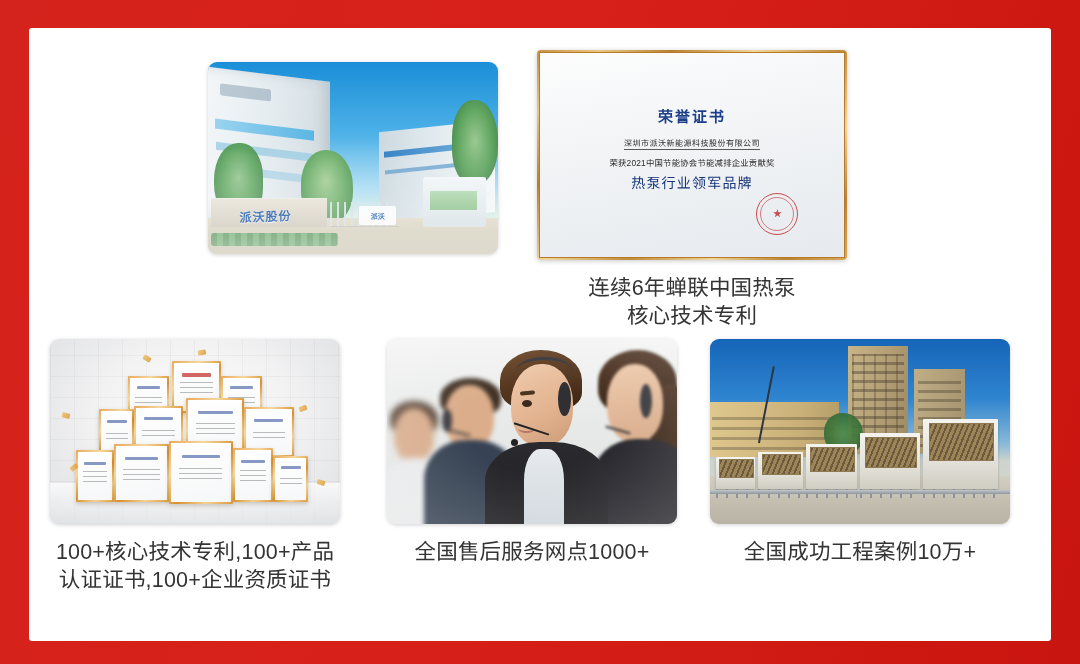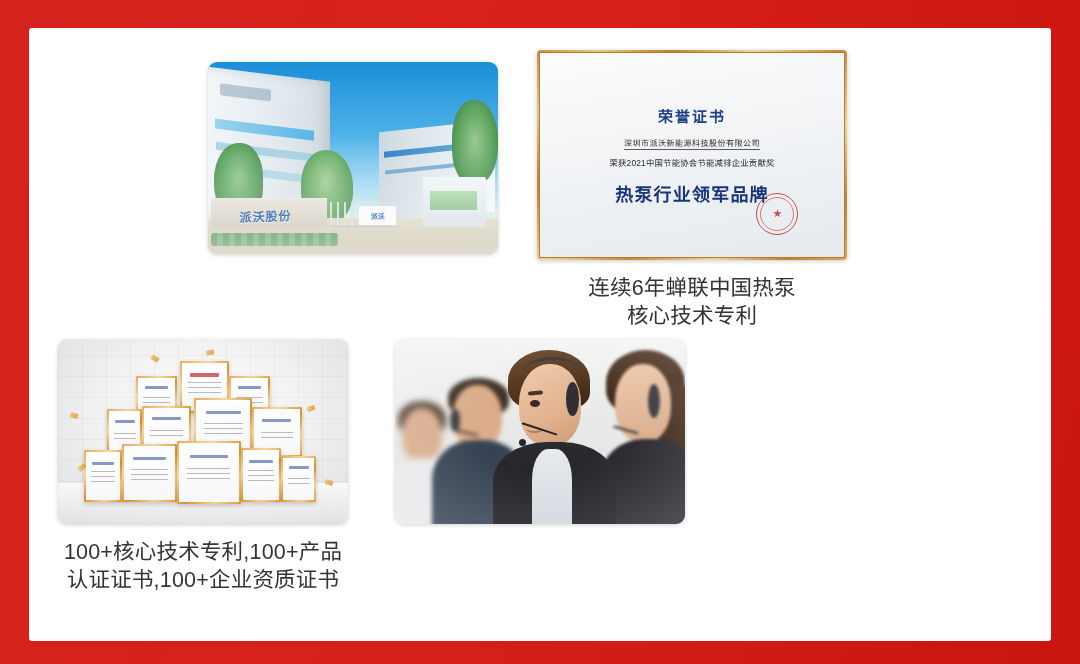--- a/index.html
+++ b/index.html
@@ -41,21 +41,21 @@
   }
 
   #row-top {
     left: 0;
     top: 0;
     width: 1022px;
     height: 275px;
   }
 
   #row-bottom {
-    left: 16px;
+    left: 8px;
     top: 285px;
     width: 811px;
     height: 320px;
   }
 
   .card {
     position: absolute;
     display: flex;
     flex-direction: column;
     align-items: center;
@@ -218,21 +218,21 @@
   }
   .cert-company {
     margin-top: 11px; color: #2a2a2a; font-size: 8px; letter-spacing: .5px;
     border-bottom: 1px solid #5a5a5a; padding-bottom: 1px;
     font-family: "DejaVu Sans", sans-serif;
   }
   .cert-award {
     margin-top: 6px; color: #2a2a2a; font-size: 8.4px; letter-spacing: .2px;
   }
   .cert-brand {
-    margin-top: 12px; color: #17357a; font-size: 18px; font-weight: 700; letter-spacing: 1.2px;
+    margin-top: 4px; color: #17357a; font-size: 14px; font-weight: 400; letter-spacing: 1.2px;
   }
   .cert-seal {
     position: absolute; right: 15%; bottom: 11%;
     width: 42px; height: 42px; border-radius: 50%;
     border: 1.6px solid #c0272d;
     opacity: .82;
     display: flex; align-items: center; justify-content: center;
   }
   .cert-seal::before {
     content:""; width: 9px; height: 9px;
@@ -572,18 +572,38 @@
             <span class="hair"></span><span class="hair3"></span><span class="head"></span>
             <span class="brow"></span><span class="eye"></span><span class="smile"></span>
             <span class="body"></span><span class="shirt"></span>
             <span class="band"></span>
             <span class="earpc"></span>
             <span class="mic"></span>
             <span class="mic2"></span>
           </div>
           <div class="blur-overlay"></div>
         </div>
+        <div class="card-caption">全国售后服务网点1000+</div>
       </div>
 
+      <div class="card" id="card-projects">
+        <div class="card-photo ph-proj">
+          <div class="pj pj-block-left"></div>
+          <div class="pj pj-tower"></div>
+          <div class="pj pj-tower2"></div>
+          <div class="pj pj-crane"></div>
+          <div class="pj pj-tree"></div>
+          <div class="pj pj-ground"></div>
+
+          <div class="pj pj-unit" style="left:2%;width:13%;height:17%;"></div>
+          <div class="pj pj-unit" style="left:16%;width:15%;height:20%;"></div>
+          <div class="pj pj-unit" style="left:32%;width:17%;height:24%;"></div>
+          <div class="pj pj-unit" style="left:50%;width:20%;height:30%;"></div>
+          <div class="pj pj-unit" style="left:71%;width:25%;height:38%;"></div>
+
+          <div class="pj pj-pipe"></div>
+        </div>
+        <div class="card-caption">全国成功工程案例10万+</div>
+      </div>
 
     </div>
   </div>
 </div>
 
 </body></html>

